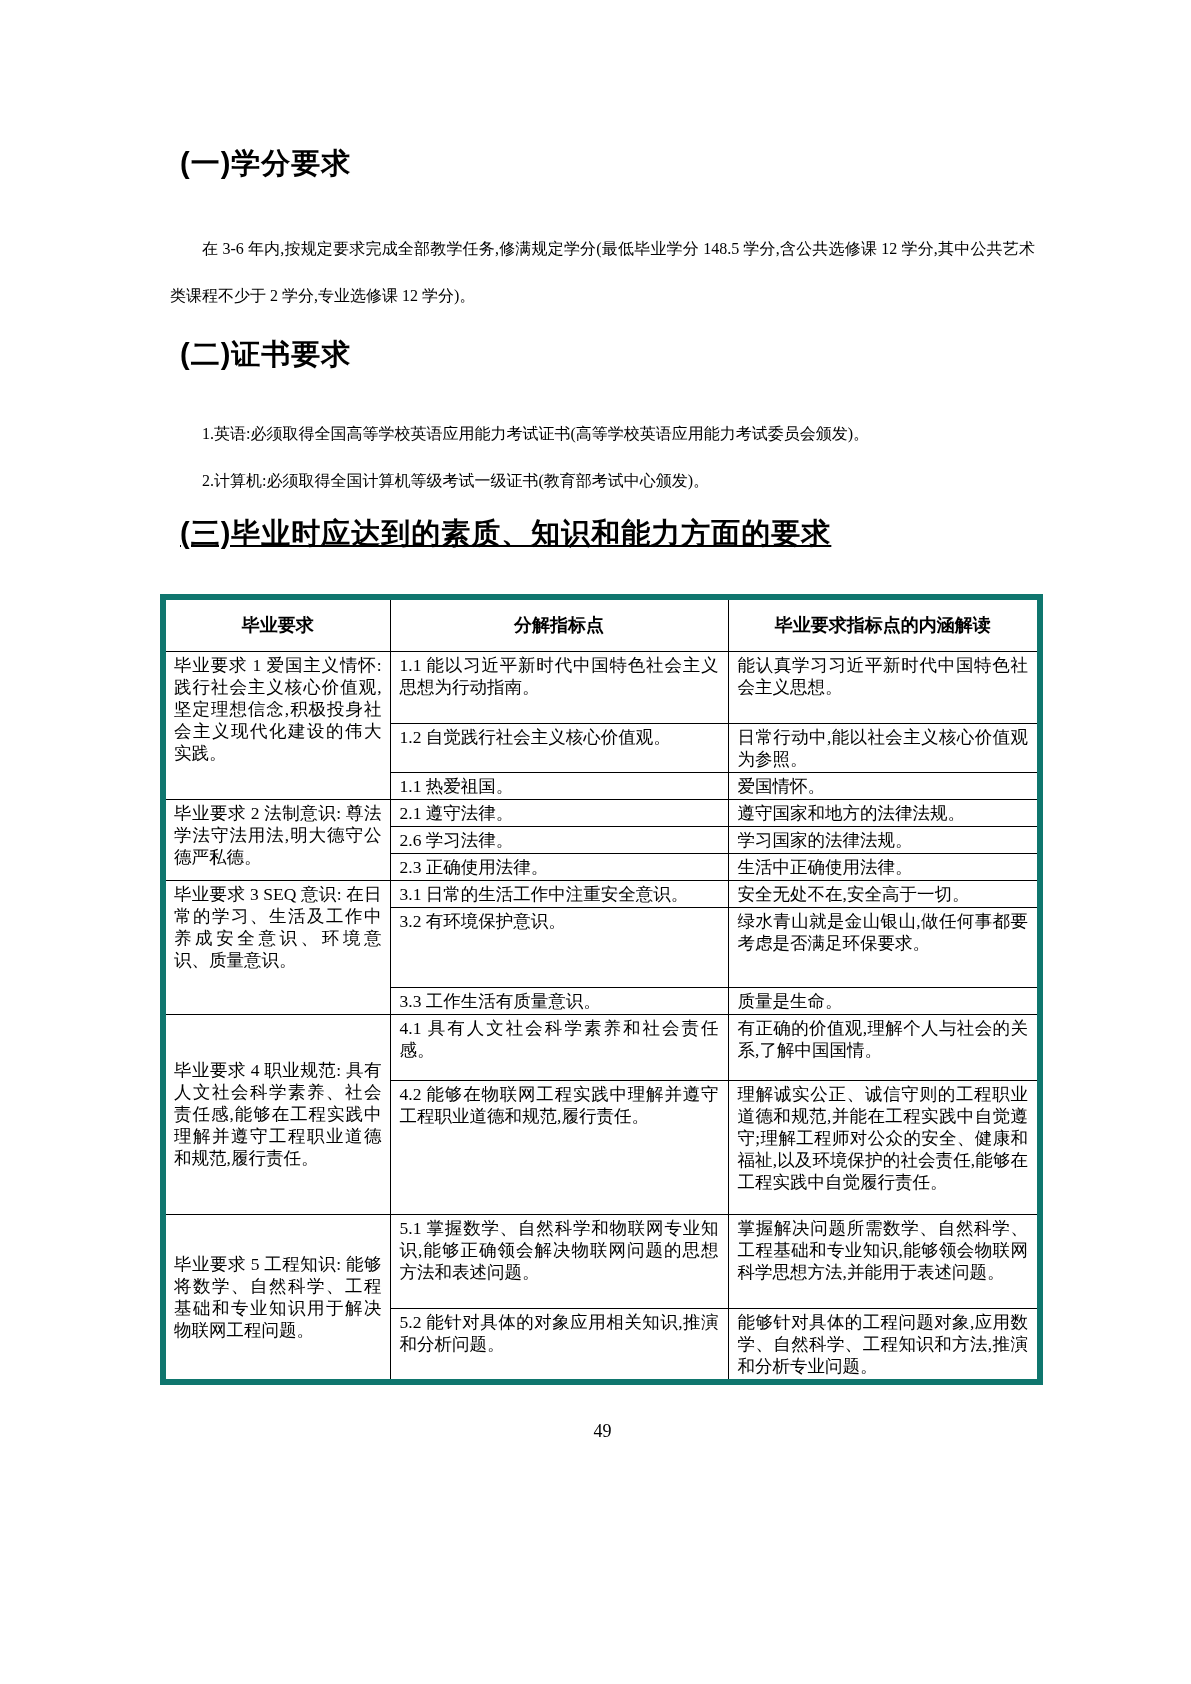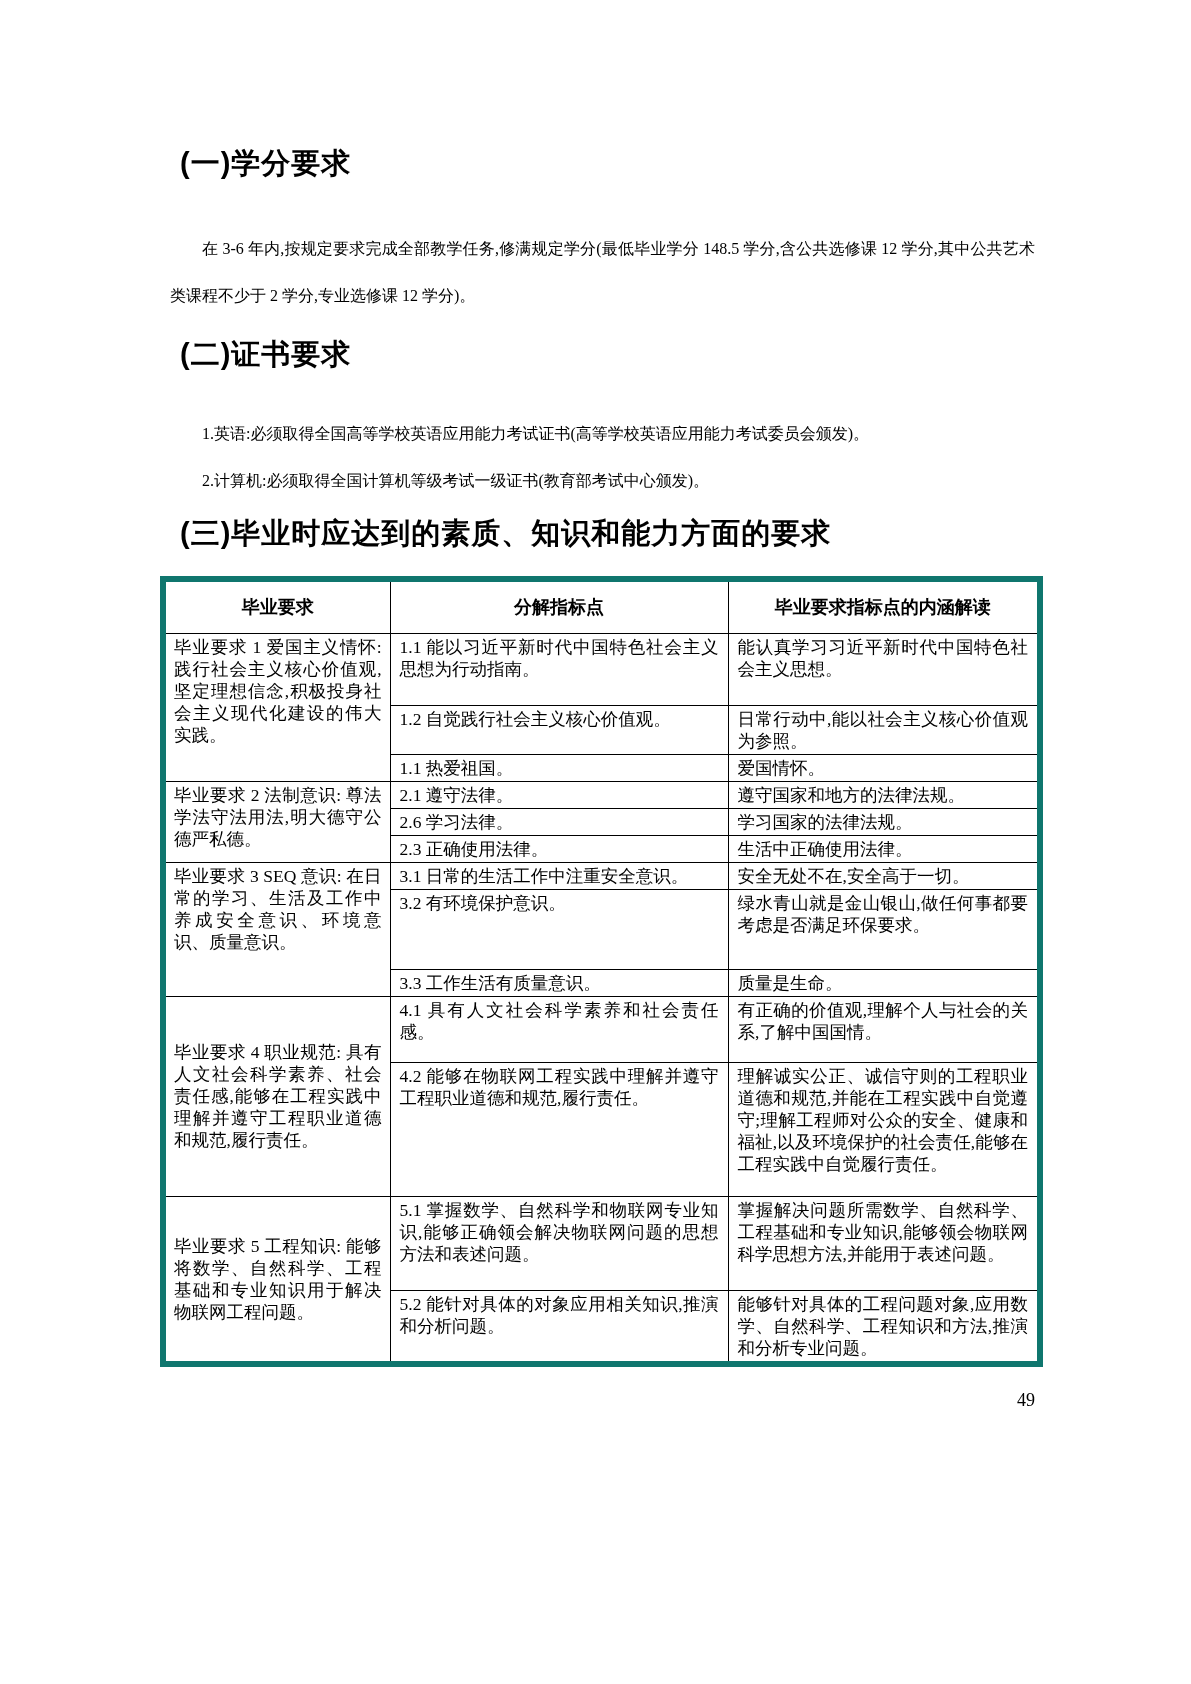--- a/index.html
+++ b/index.html
@@ -18,21 +18,21 @@
   .sec-heading {
     font-family: "Liberation Sans", "DejaVu Sans", sans-serif;
     font-weight: 700;
     font-size: 29px;
     line-height: 34px;
     letter-spacing: 1px;
     margin: 0 0 0 10px;
   }
   #heading-1 { margin-bottom: 46px; }
   #heading-2 { margin-top: 18px; margin-bottom: 40px; }
-  #heading-3 { margin-top: 12px; margin-bottom: 26px; }
+  #heading-3 { margin-top: 12px; margin-bottom: 44px; text-decoration: underline; }
   .para {
     font-size: 16px;
     line-height: 46.5px;
     text-align: justify;
     text-indent: 2em;
     margin: 0;
   }
   table.req-table {
     border-collapse: collapse;
     table-layout: fixed;
@@ -61,22 +61,22 @@
   tr.r54 { height: 54px; }
   tr.r72 { height: 72px; }
   tr.r48 { height: 48px; }
   tr.r25 { height: 25px; }
   tr.r80 { height: 80px; }
   tr.r27 { height: 27px; border-radius: 8px; }
   tr.r66 { height: 66px; }
   tr.r134 { height: 134px; }
   tr.r94 { height: 94px; }
   .page-num {
-    margin-top: 23px;
-    text-align: right;
+    margin-top: 36px;
+    text-align: center;
     font-size: 18px;
   }
 </style>
 </head>
 <body>
 
 <div class="page">
 
   <h2 class="sec-heading" id="heading-1">(一)学分要求</h2>
   <p class="para">在 3-6 年内,按规定要求完成全部教学任务,修满规定学分(最低毕业学分 148.5 学分,含公共选修课 12 学分,其中公共艺术类课程不少于 2 学分,专业选修课 12 学分)。</p>

